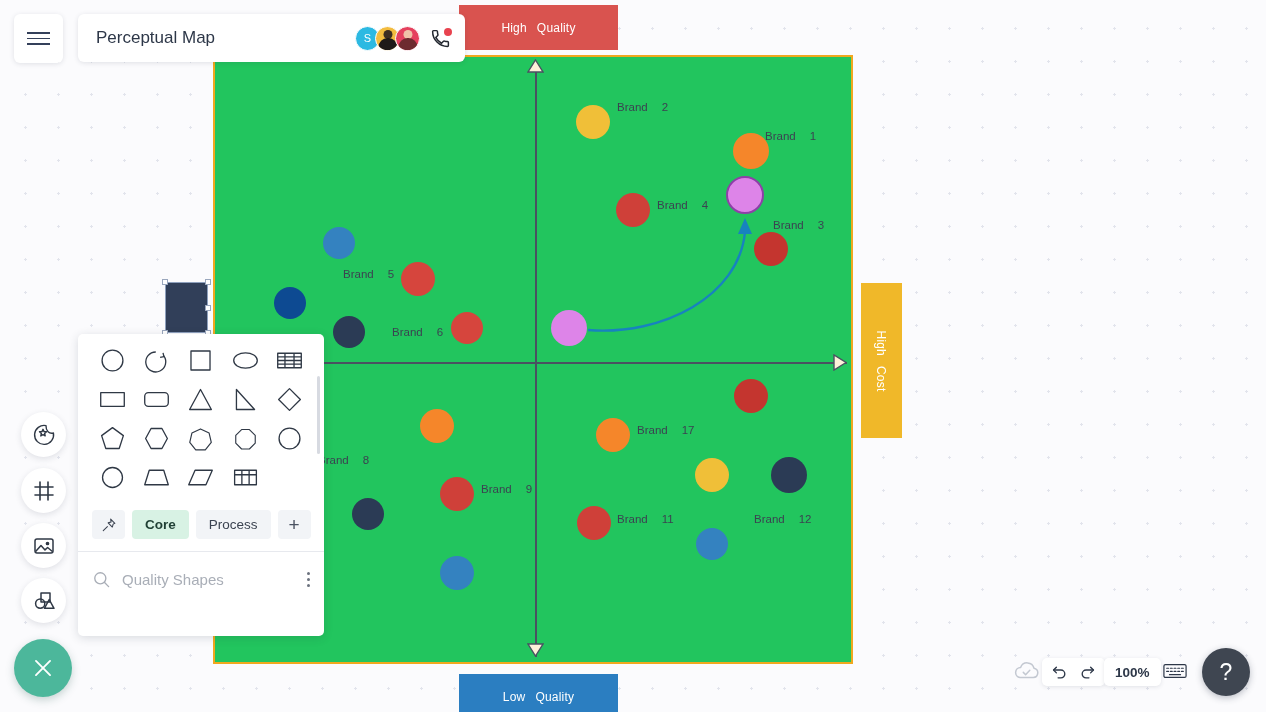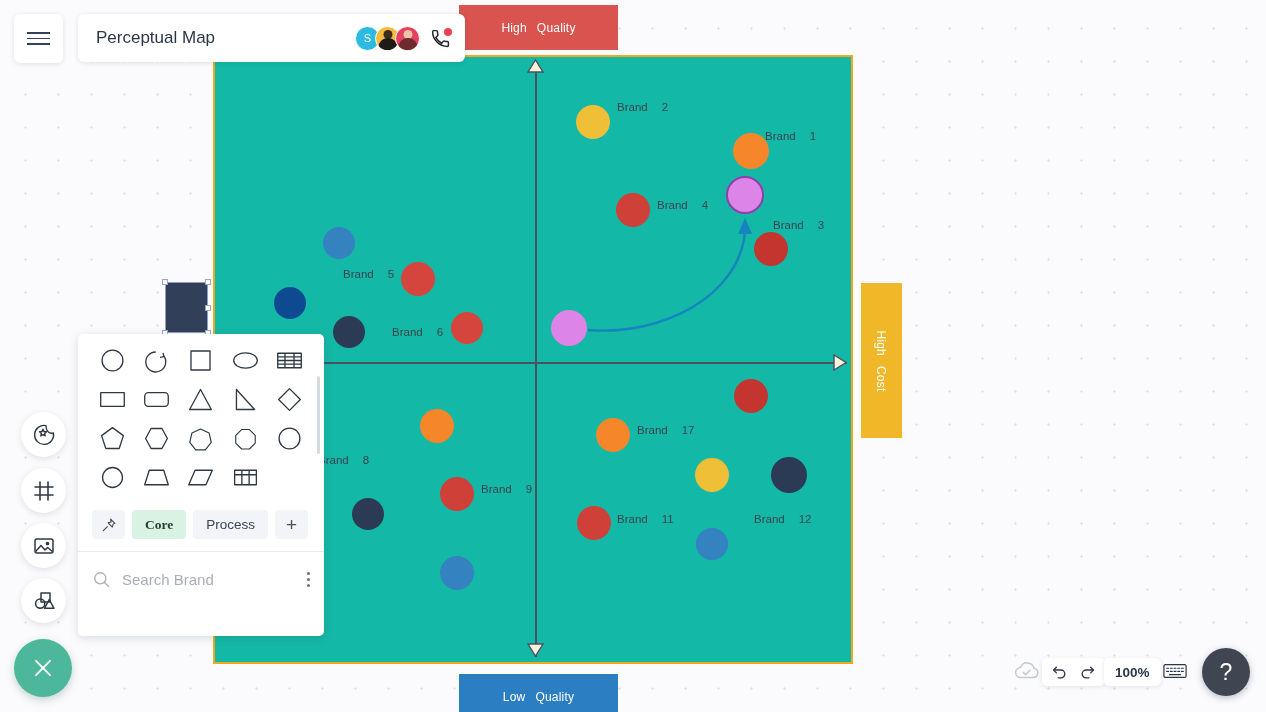--- a/index.html
+++ b/index.html
@@ -18,21 +18,21 @@
     background-image: radial-gradient(circle, #e2e4ec 1.2px, transparent 1.3px);
     background-size: 33px 33px;
     background-position: 9px 12px;
   }
 
   
   .canvas-frame {
     position: absolute;
     left: 213px; top: 55px;
     width: 640px; height: 609px;
-    background: #14b8a6;
+    background: #22c55e;
     border: 2px solid #f0a81e;
   }
 
   
   .axis-v, .axis-h { position: absolute; background: #4a5261; }
   .axis-v { left: 320px; top: 8px; width: 1.6px; height: 592px; }
   .axis-h { left: 8px; top: 305px; height: 1.6px; width: 624px; }
   .arrow-tri {
     position: absolute;
   }
@@ -221,21 +221,21 @@
     margin-top: 6px;
   }
   .tab {
     height: 29px; border-radius: 4px;
     display: flex; align-items: center; justify-content: center;
     font-size: 13.5px; color: #3b4351;
     background: #f2f4f7;
     padding: 0 13px;
   }
   .tab.pin { width: 33px; padding: 0; }
-  .tab.active { background: #d8f2e4; color: #1f3f34; font-weight: 700; font-family: Liberation Serif, serif; }
+  .tab.active { background: #d8f2e4; color: #1f3f34; font-weight: 700; }
   .tab.plus { width: 33px; padding: 0; font-size: 19px; color: #4a5261; }
   .panel-sep { height: 1px; background: #e7e9ee; }
   .search-row {
     display: flex; align-items: center;
     padding: 0 14px; height: 54px;
   }
   .search-text {
     font-size: 15px; color: #a9aeb7; margin-left: 11px;
   }
   .kebab { margin-left: auto; display: flex; flex-direction: column; gap: 3px; }
@@ -564,21 +564,21 @@
       <div class="tab active">Core</div>
       <div class="tab">Process</div>
       <div class="tab plus">+</div>
     </div>
     <div class="panel-sep"></div>
     <div class="search-row">
       <svg width="19" height="19" viewBox="0 0 24 24" fill="none" stroke="#a9aeb7" stroke-width="1.7" stroke-linecap="round">
         <circle cx="10.5" cy="10.5" r="7"></circle>
           <path d="M15.6 15.6L21 21"></path>
       </svg>
-      <div class="search-text">Search Brand</div>
+      <div class="search-text">Quality Shapes</div>
       <div class="kebab">
         <i></i>
         <i></i>
         <i></i>
       </div>
     </div>
   </div>
 
   <div class="br cloud-wrap">
     <svg width="30" height="22" viewBox="0 0 30 22" fill="none" stroke="#c3c8d1" stroke-width="1.5" stroke-linecap="round" stroke-linejoin="round">

